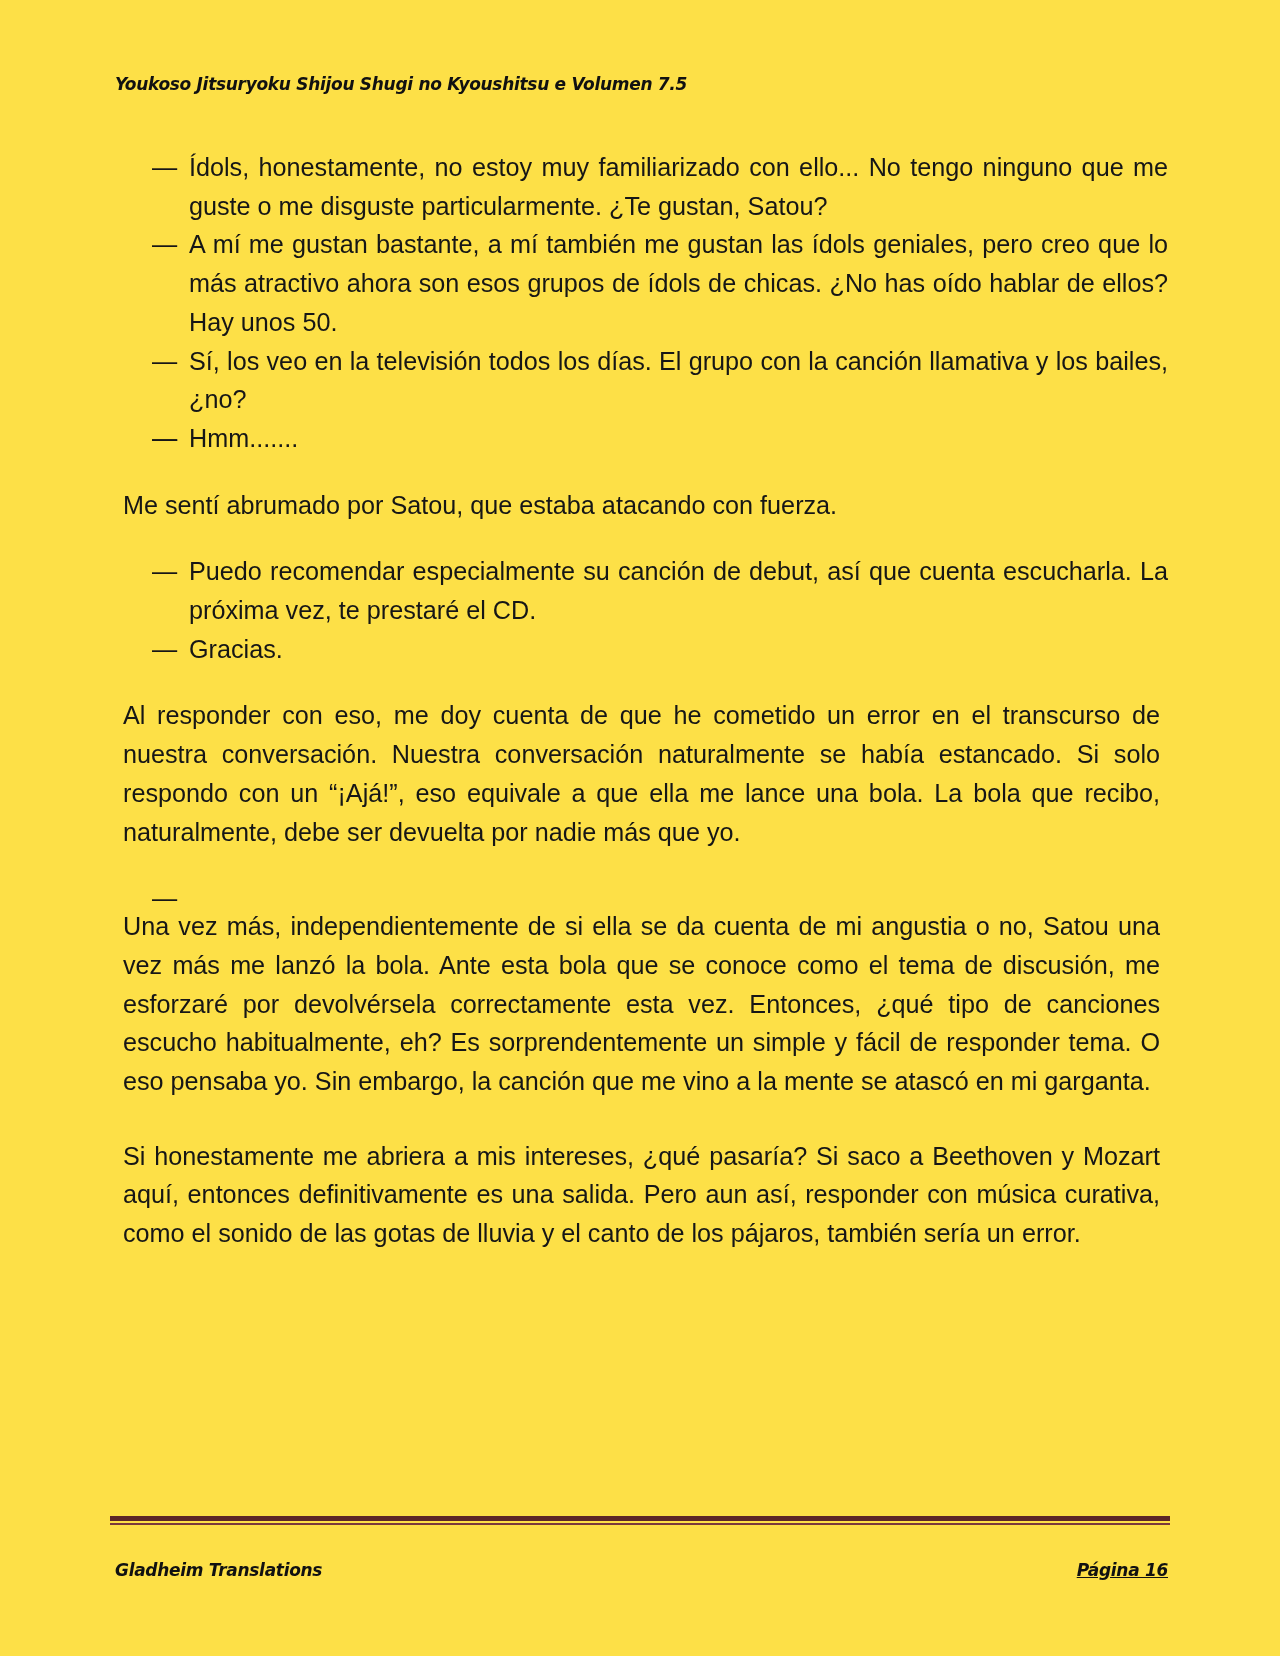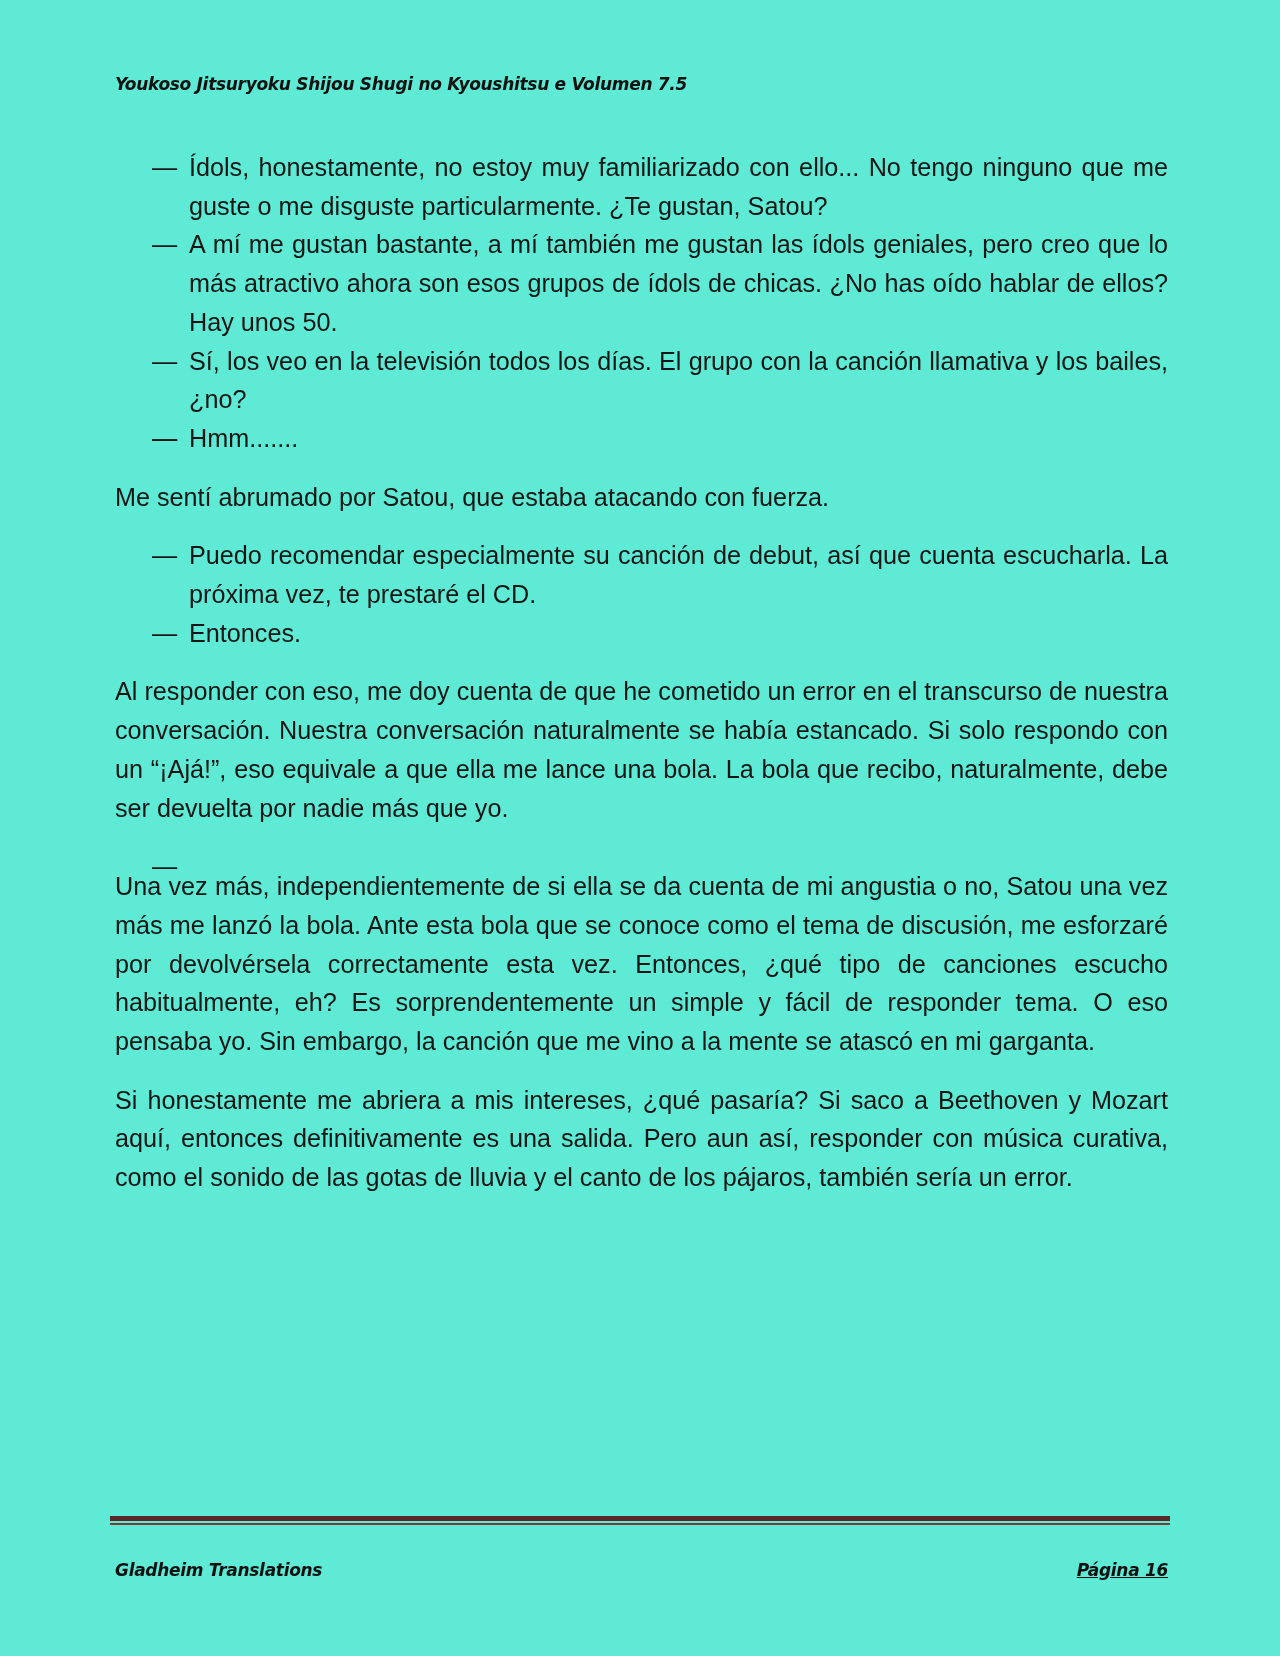--- a/index.html
+++ b/index.html
@@ -1,34 +1,34 @@
 <!DOCTYPE html>
 <html><head>
 <meta charset="utf-8">
 <style>
   html, body { margin: 0; padding: 0; background: #ffffff; }
   body { width: 1280px; height: 1656px; position: relative; overflow: hidden; color: #111111; }
-  .page { position: absolute; left: 0; top: 0; width: 1280px; height: 1656px; background: #5eead4; }
+  .page { position: absolute; left: 0; top: 0; width: 1280px; height: 1656px; background: #fde047; }
   .running-header {
     position: absolute; left: 115px; top: 74px;
     font-family: "DejaVu Sans", sans-serif; font-weight: bold; font-style: italic;
     font-size: 17px; letter-spacing: -0.3px; color: #111;
   }
   .body-text {
     position: absolute; left: 115px; top: 148px; width: 1053px;
     font-family: "Liberation Sans", sans-serif; font-size: 25.2px; line-height: 38.7px;
     color: #161616;
   }
   .dialogue { list-style: none; margin: 0; padding: 0; }
   .dialogue li {
     position: relative; padding-left: 74px; text-align: justify;
   }
   .dialogue li .dash { position: absolute; left: 37px; top: 0; }
   .dialogue li.last-line-left { text-align: left; }
-  .para { margin: 0; text-align: justify; }
+  .para { margin: 8px; text-align: justify; }
   .gap-a { height: 20px; }
   .gap-b { height: 20px; }
   .footer-rule {
     position: absolute; left: 110px; top: 1516px; width: 1060px; height: 5px;
     background: #5c2727;
   }
   .footer-rule-thin {
     position: absolute; left: 110px; top: 1523px; width: 1060px; height: 1.5px;
     background: #7a3a3a;
   }
@@ -56,21 +56,21 @@
       <li><span class="dash">—</span></li>
       <li class="last-line-left"><span class="dash">—</span><span>Hmm.......</span></li>
     </ul>
 
     <div class="gap-a"></div>
     <p class="para">Me sentí abrumado por Satou, que estaba atacando con fuerza.</p>
     <div class="gap-a"></div>
 
     <ul class="dialogue">
       <li><span class="dash">—</span><span>Puedo recomendar especialmente su canción de debut, así que cuenta escucharla. La próxima vez, te prestaré el CD.</span></li>
-      <li><span class="dash">—</span><span>Entonces.</span></li>
+      <li><span class="dash">—</span><span>Gracias.</span></li>
     </ul>
 
     <div class="gap-a"></div>
     <p class="para">Al responder con eso, me doy cuenta de que he cometido un error en el transcurso de nuestra conversación. Nuestra conversación naturalmente se había estancado. Si solo respondo con un “¡Ajá!”, eso equivale a que ella me lance una bola. La bola que recibo, naturalmente, debe ser devuelta por nadie más que yo.</p>
     <div class="gap-a"></div>
 
     <ul class="dialogue">
       <li><span class="dash">—</span></li>
     </ul>
 

